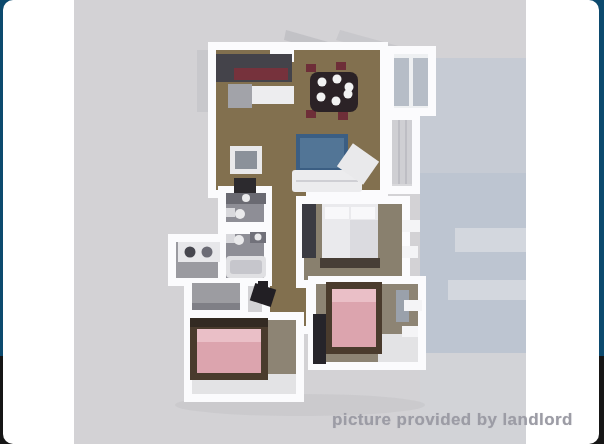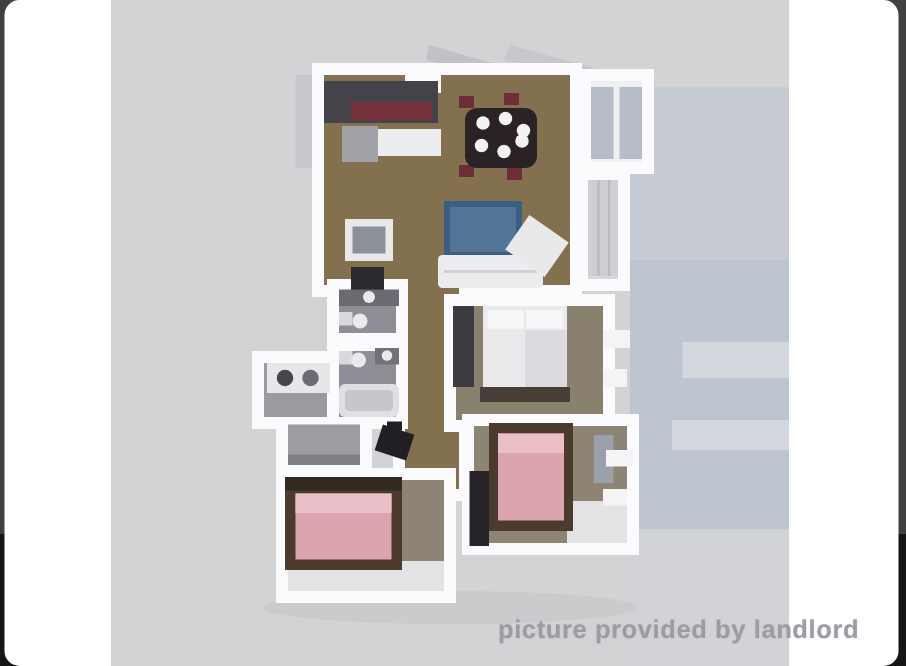--- a/index.html
+++ b/index.html
@@ -1,17 +1,17 @@
 <!DOCTYPE html>
 <html><head>
 <meta charset="utf-8">
 <style>
   html,body{margin:0;padding:0;width:604px;height:444px;overflow:hidden;
     background:#161616;font-family:"Liberation Sans",sans-serif;}
-  .stage{position:relative;width:604px;height:356px;background:#404040;}
+  .stage{position:relative;width:604px;height:356px;background:#0c4a6e;}
   .page{position:absolute;left:3px;top:0;width:596px;height:444px;
     background:#ffffff;border-radius:10px;}
   .photo{position:absolute;left:74px;top:0;width:452px;height:444px;
     background:#d3d2d5;overflow:hidden;}
   .photo svg{display:block;width:452px;height:444px;}
   .watermark{position:absolute;left:332px;top:410px;width:260px;
     font-size:17px;font-weight:700;letter-spacing:0.4px;
     color:#9c9ca5;text-shadow:0 0 1px rgba(156,156,165,.55);
     font-family:"Liberation Sans",sans-serif;white-space:nowrap;}
 </style>

